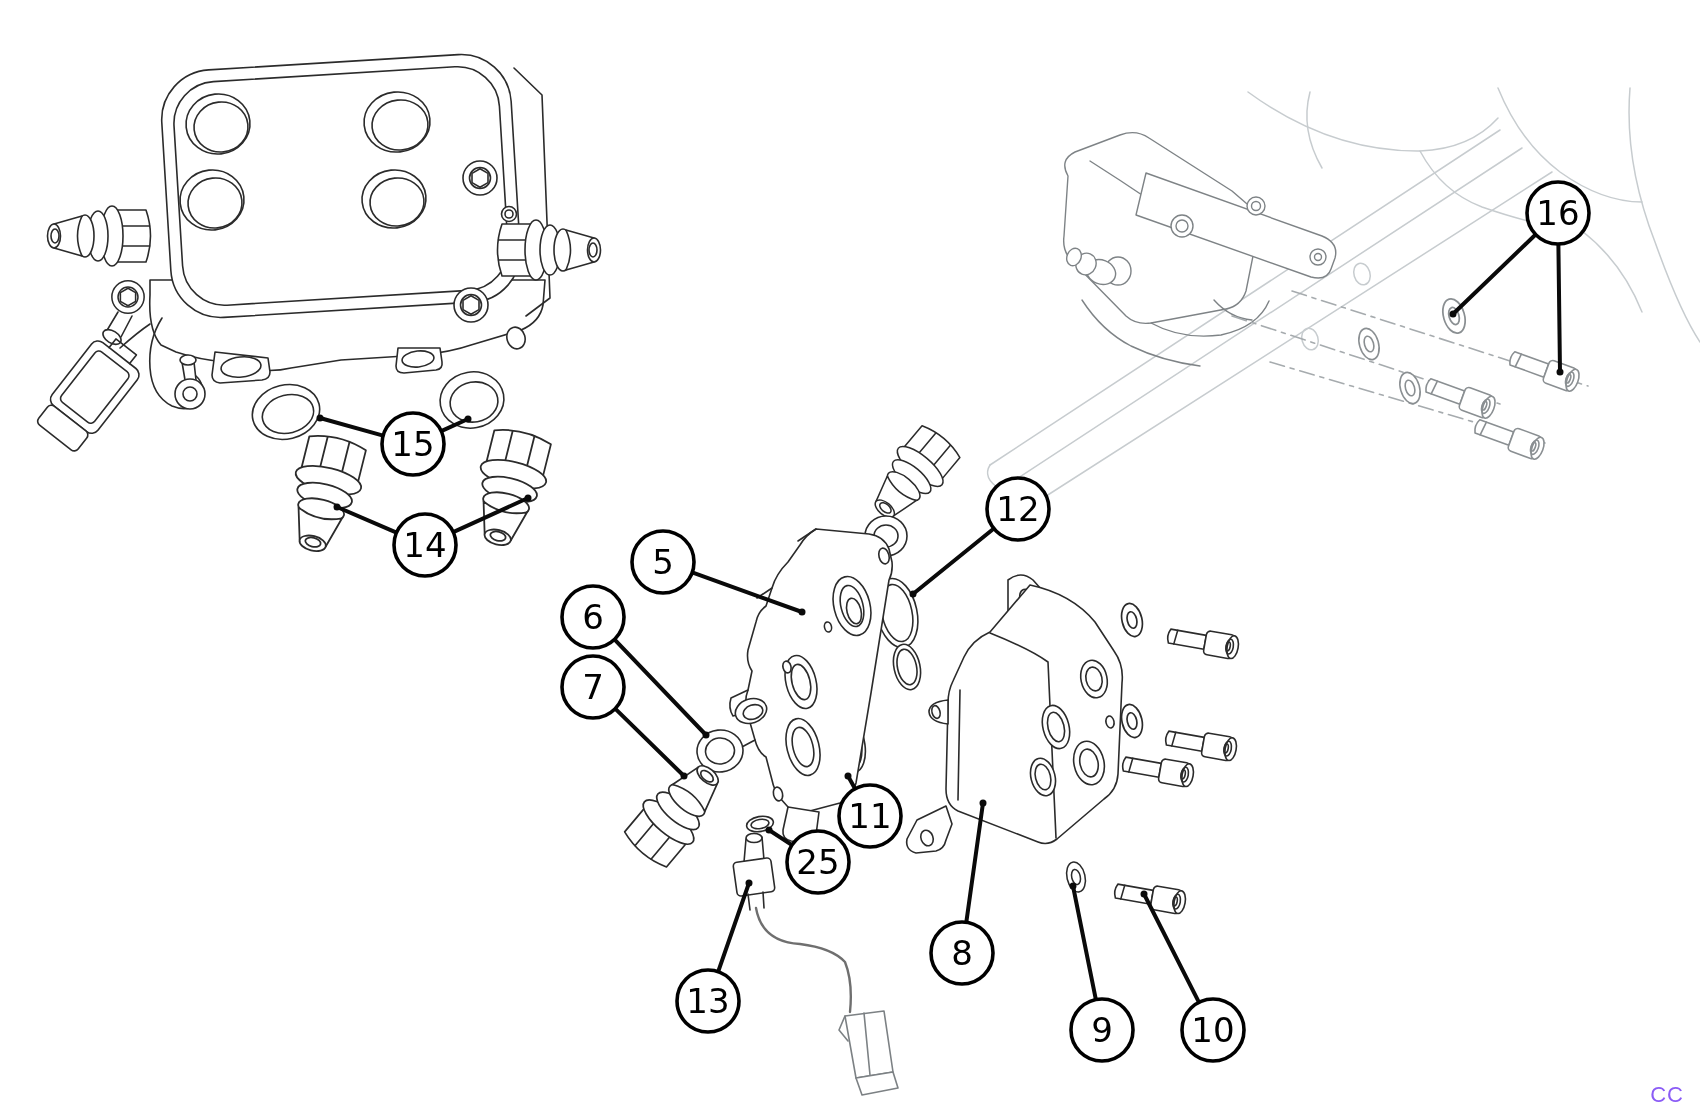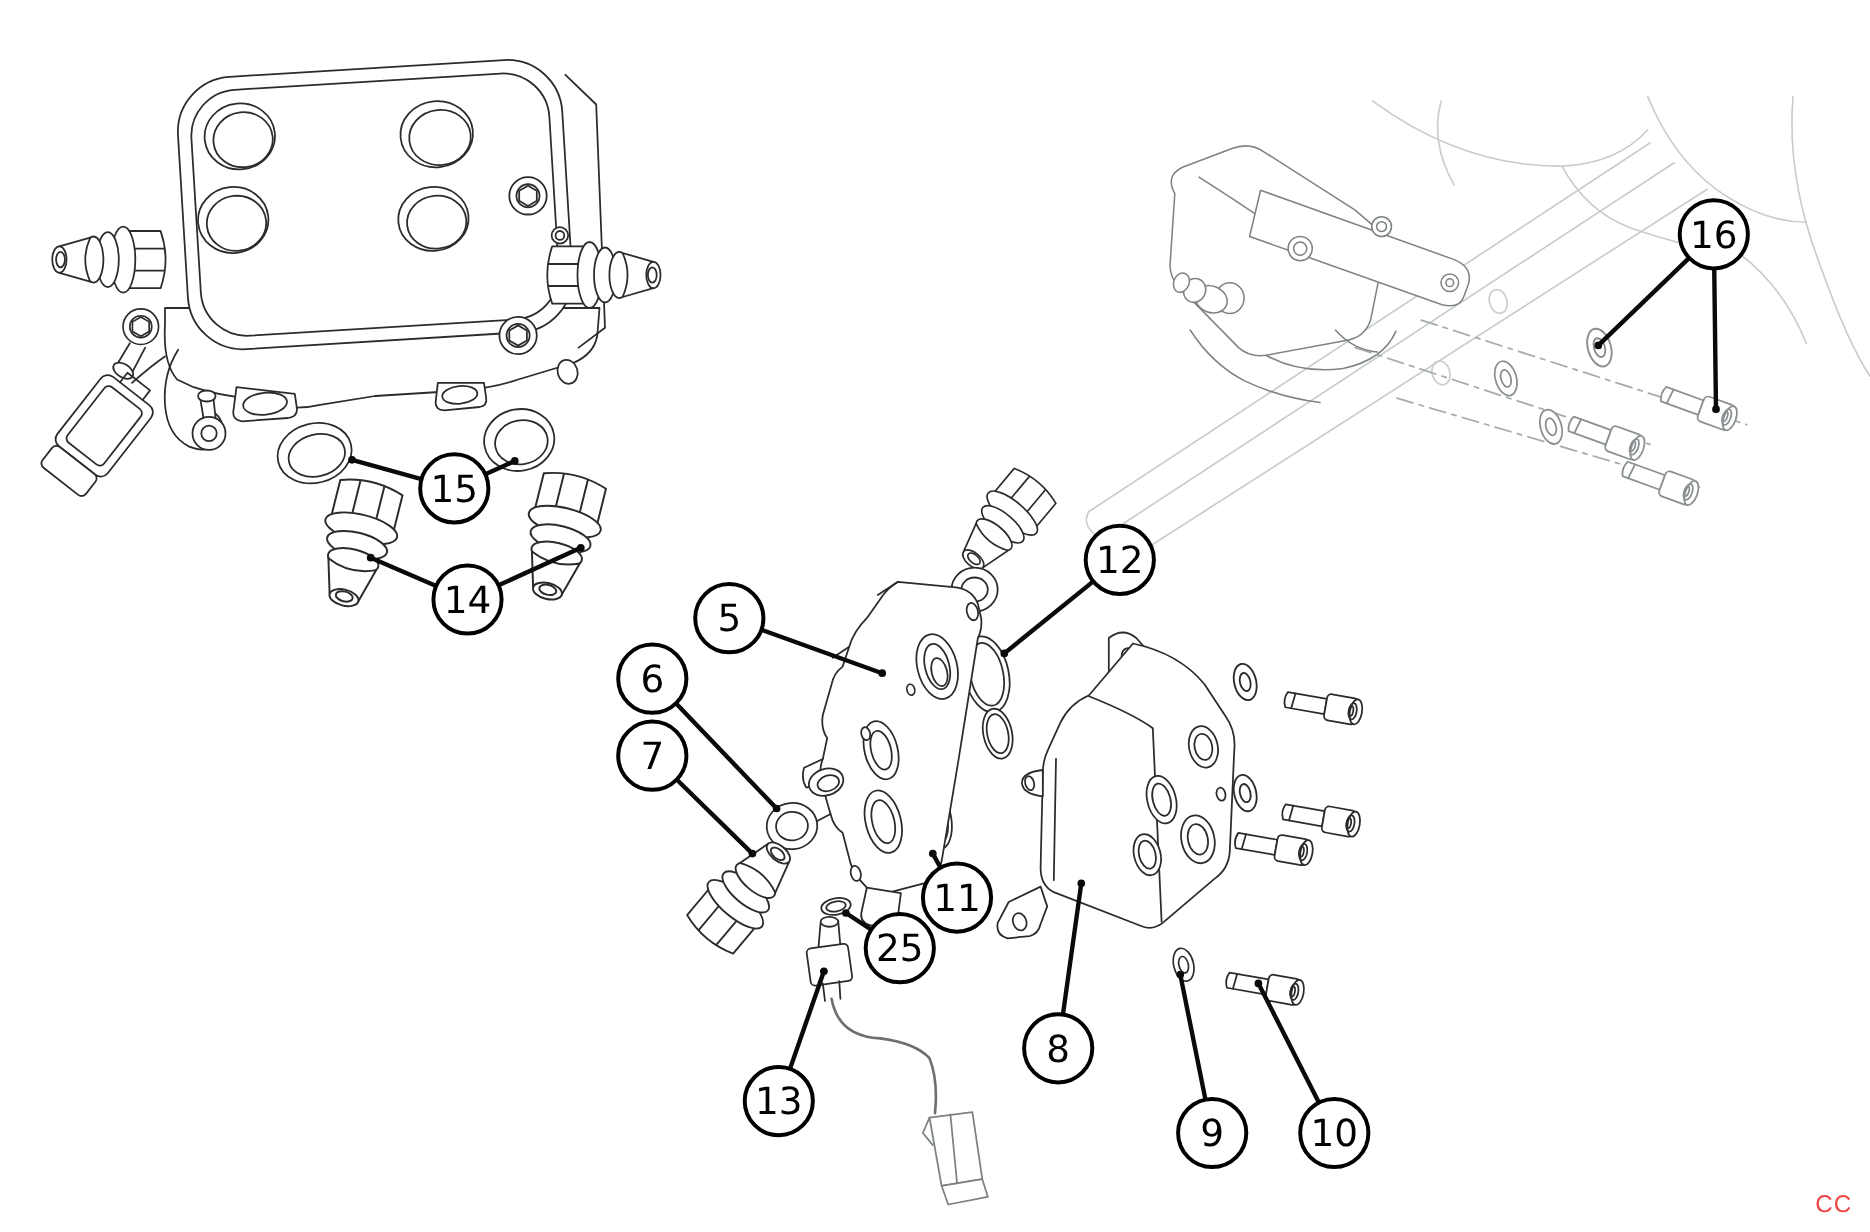--- a/index.html
+++ b/index.html
@@ -17,21 +17,21 @@
   .dashline{stroke:#a6abae;stroke-width:1.6;stroke-dasharray:15 6 4 6;fill:none;}
   .wire{stroke:#6f6f6f;stroke-width:2.4;fill:none;}
   .conn-gray{stroke:#7c8184;}
 
   .leader{stroke:#0a0a0a;stroke-width:4;stroke-linecap:round;}
   .leader-dot{fill:#0a0a0a;stroke:none;}
   .callout-circle{fill:#ffffff;stroke:#000000;stroke-width:3.6;}
   .callout-num{font-family:"DejaVu Sans","Liberation Sans",sans-serif;
                font-size:34px;fill:#000;text-anchor:middle;}
 
-  #credit{position:absolute;right:16px;bottom:12px;font-size:22px;color:#ef4444;
+  #credit{position:absolute;right:16px;bottom:12px;font-size:22px;color:#8b5cf6;
           letter-spacing:1px;}
 </style>
 </head>
 <body>
 
 <div id="diagram-wrap">
 <svg id="diagram-svg" width="1700" height="1120" viewBox="0 0 1700 1120">
 
   <defs>
 

